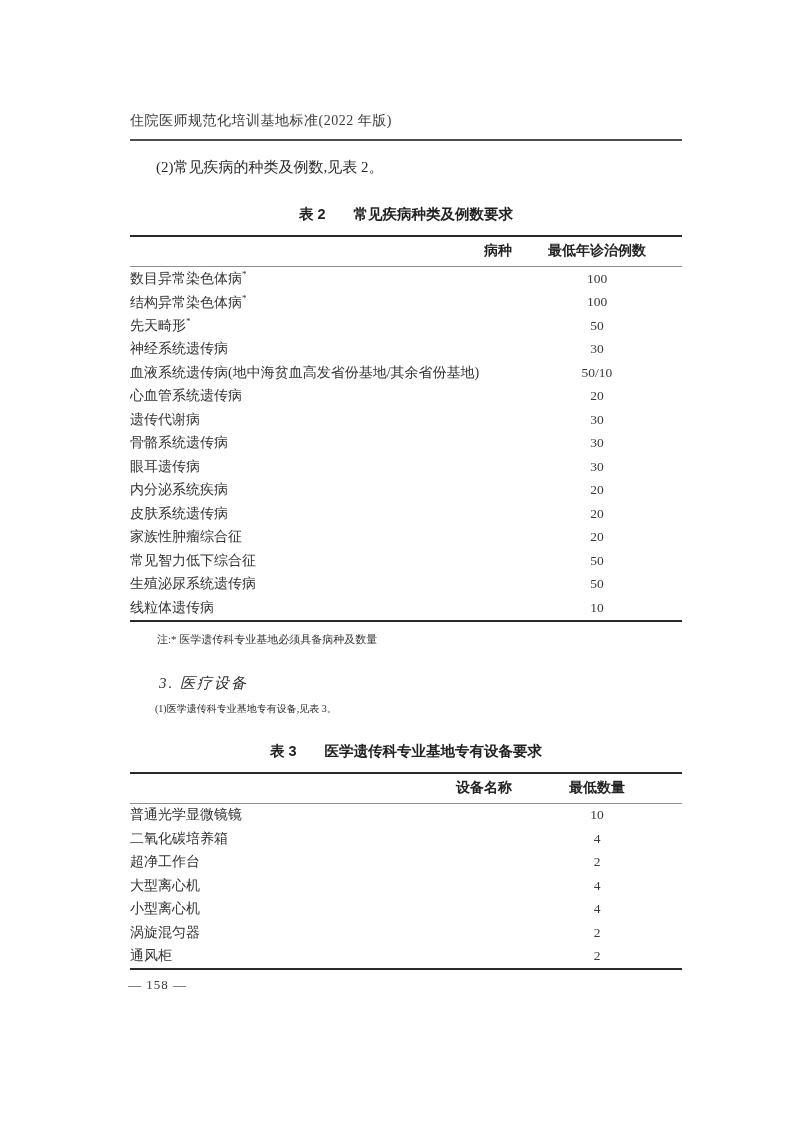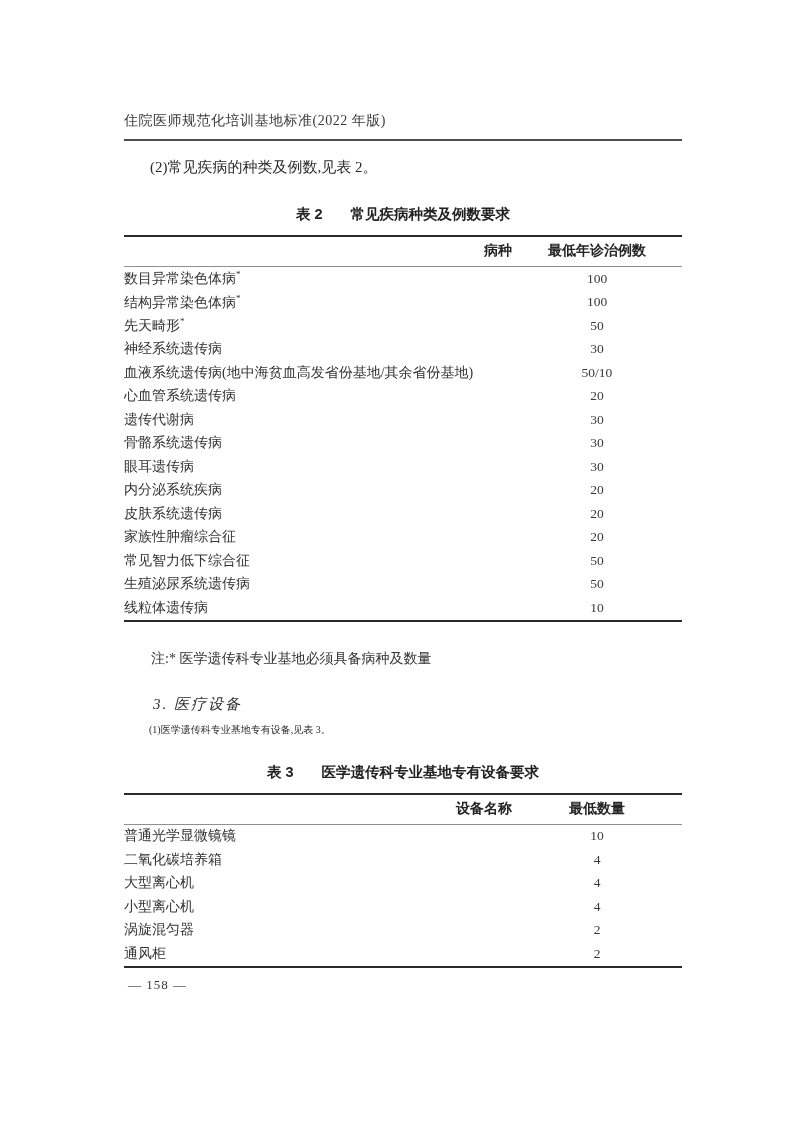--- a/index.html
+++ b/index.html
@@ -11,21 +11,21 @@
     position: relative;
     width: 800px;
     height: 1131px;
     background: #ffffff;
     font-family: "Liberation Serif", "DejaVu Serif", serif;
     color: #2e2e2e;
     overflow: hidden;
   }
   .content {
     position: absolute;
-    left: 124px;
+    left: 130px;
     right: 118px;
     top: 0;
   }
   .doc-header {
     margin-top: 112px;
     font-size: 14px;
     color: #3c3c3c;
     letter-spacing: 0.5px;
     padding-bottom: 9px;
     border-bottom: 2px solid #4d4d4d;
@@ -81,23 +81,23 @@
   table.data-table td.cell-value {
     text-align: center;
     font-size: 13.5px;
     color: #3a3a3a;
   }
   table.data-table td sup {
     font-size: 9px;
     color: #333333;
   }
   .table-note {
-    margin-top: 28px;
+    margin-top: 10px;
     padding-left: 27px;
-    font-size: 14px;
+    font-size: 11px;
     color: #333333;
   }
   .section-heading {
     margin-top: 27px;
     padding-left: 29px;
     font-size: 15px;
     font-style: italic;
     color: #2e2e2e;
     letter-spacing: 2px;
     font-family: Liberation Serif, serif;
@@ -223,20 +223,24 @@
       <tbody>
           <tr>
             <td class="cell-name">普通光学显微镜镜</td>
             <td class="cell-value">10</td>
           </tr>
           <tr>
             <td class="cell-name">二氧化碳培养箱</td>
             <td class="cell-value">4</td>
           </tr>
           <tr>
+            <td class="cell-name">超净工作台</td>
+            <td class="cell-value">2</td>
+          </tr>
+          <tr>
             <td class="cell-name">大型离心机</td>
             <td class="cell-value">4</td>
           </tr>
           <tr>
             <td class="cell-name">小型离心机</td>
             <td class="cell-value">4</td>
           </tr>
           <tr>
             <td class="cell-name">涡旋混匀器</td>
             <td class="cell-value">2</td>

